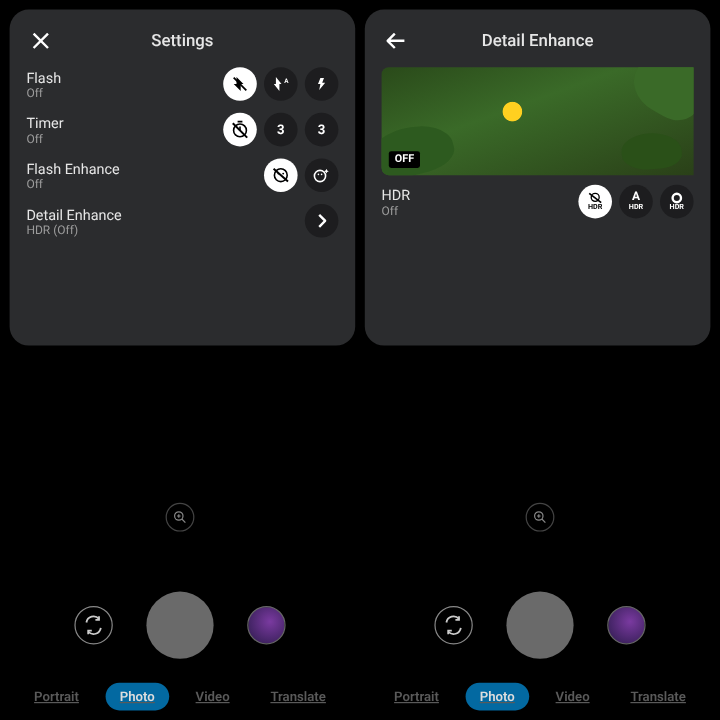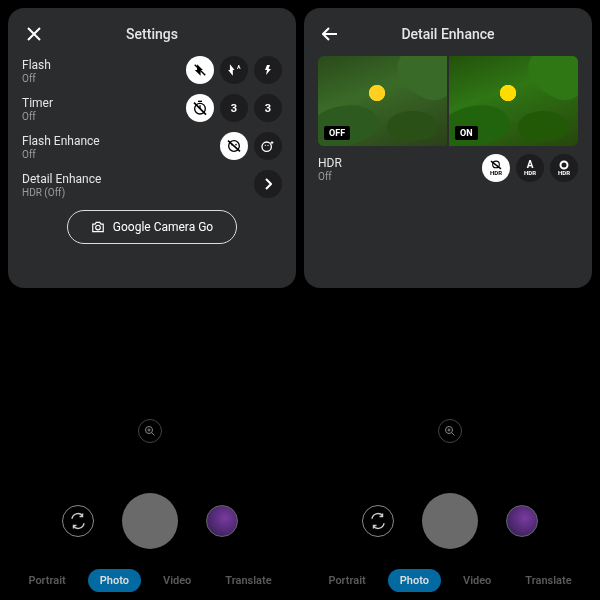--- a/index.html
+++ b/index.html
@@ -33,21 +33,21 @@
   .tag { position:absolute; bottom:6px; left:6px; background:#000; color:#fff; font-size:9px; font-weight:700; padding:2px 5px; border-radius:2px; }
   .desc { color:#949494; font-size:10.5px; line-height:1.35; margin: 2px 0 14px 0; }
 
   .camstrip { position:absolute; width:300px; bottom:8px; }
   .camstrip.left { left:0; } .camstrip.right { right:0; }
   .zoom { width:24px; height:24px; border:1px solid #444; border-radius:50%; margin: 0 auto 50px auto; display:flex; align-items:center; justify-content:center; color:#888; }
   .dock { display:flex; align-items:center; justify-content:center; gap:28px; margin-bottom:20px; }
   .switch { width:32px; height:32px; border:1.5px solid #888; border-radius:50%; display:flex; align-items:center; justify-content:center; color:#ccc; }
   .shutter { width:56px; height:56px; border-radius:50%; background:#6a6a6a; }
   .thumb { width:32px; height:32px; border-radius:50%; border:1.5px solid #666; background: radial-gradient(circle at 60% 40%, #7a3aa0, #2a1a4a); }
-  .modes { display:flex; justify-content:center; gap:10px; color:#5a5a5a; font-size:11px; font-weight:600; }
+  .modes { display:flex; justify-content:center; gap:10px; color:#5a5a5a; font-size:11px; font-weight:600;text-decoration:underline; }
   .mode { padding:5px 12px; border-radius:14px; }
   .mode.sel { background:#0369a1; color:#ddd; }
 
   svg { display:block; }
 </style>
 </head>
 <body>
 
 <div class="screens">
 
@@ -136,55 +136,39 @@
         <div class="row-label">Detail Enhance</div>
         <div class="row-sub">HDR (Off)</div>
       </div>
       <div class="chevron">
         <svg width="8" height="12" viewBox="0 0 8 12">
             <path d="M2 1 L7 6 L2 11" stroke="#fff" stroke-width="2" fill="none"></path>
           </svg>
       </div>
     </div>
 
-    <div class="big-btn">
-      <span>
-        <svg width="14" height="12" viewBox="0 0 24 20">
-            <path d="M3 5 L7 5 L9 2 L15 2 L17 5 L21 5 L21 18 L3 18 Z" fill="none" stroke="#fff" stroke-width="2"></path>
-            <circle cx="12" cy="11" r="4" fill="none" stroke="#fff" stroke-width="2"></circle>
-          </svg>
-      </span>
-      <span>Google Camera Go</span>
-    </div>
   </div>
 
   <div class="panel panel-right">
     <div class="panel-header">
       <div class="back">
         <svg width="16" height="14" viewBox="0 0 16 14">
             <path d="M7 1 L1 7 L7 13 M1 7 L15 7" stroke="#fff" stroke-width="2" fill="none"></path>
           </svg>
       </div>
       <div class="panel-title">Detail Enhance</div>
     </div>
 
     <div class="preview-wrap">
       <div class="preview l">
         <div class="leaf2"></div>
           <div class="leaf1"></div>
           <div class="leaf3"></div>
           <div class="flower"></div>
         <div class="tag">OFF</div>
-      </div>
-      <div class="preview r">
-        <div class="leaf2"></div>
-          <div class="leaf1"></div>
-          <div class="leaf3"></div>
-          <div class="flower"></div>
-        <div class="tag">ON</div>
       </div>
     </div>
 
 
     <div class="row">
       <div>
         <div class="row-label">HDR</div>
         <div class="row-sub">Off</div>
       </div>
       <div class="chips">

